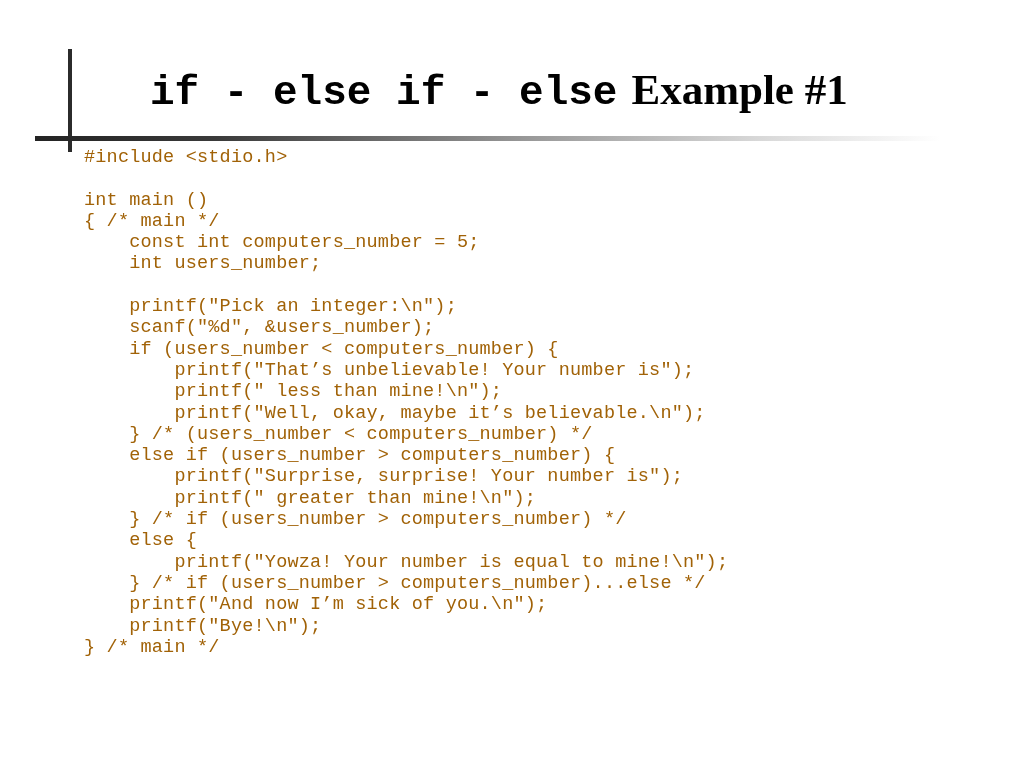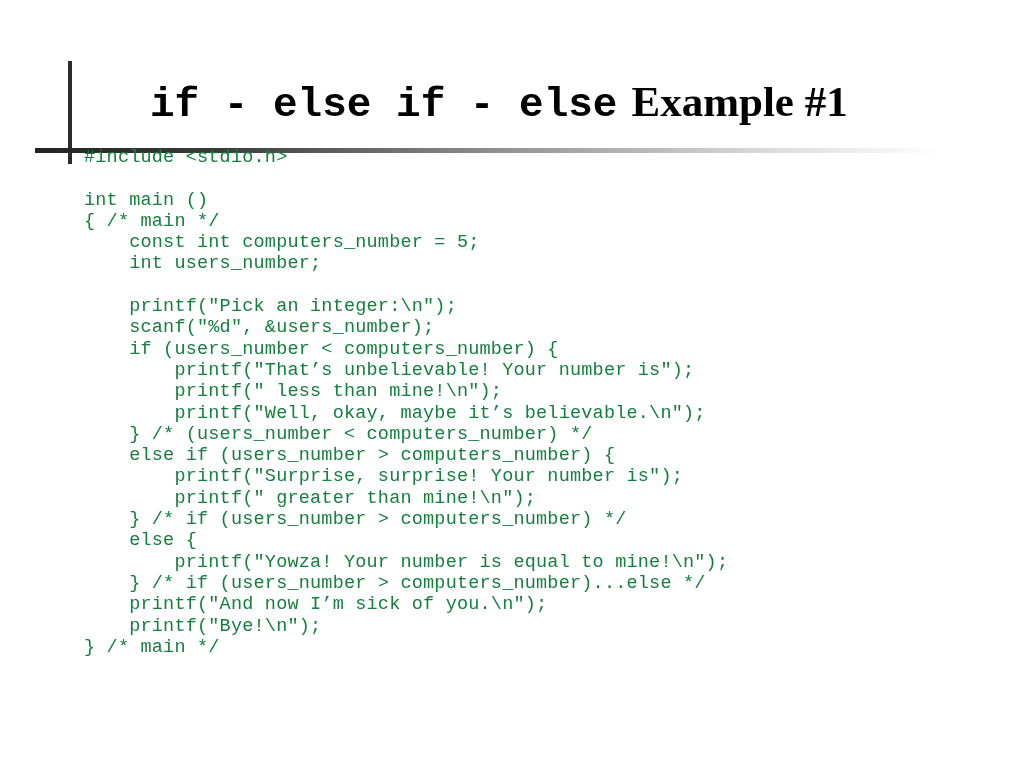--- a/index.html
+++ b/index.html
@@ -13,21 +13,21 @@
     position: relative;
     overflow: hidden;
     font-family: "Liberation Serif", serif;
     color: #000000;
   }
 
   
   #title-area {
     position: absolute;
     left: 0;
-    top: 16px;
+    top: 4px;
     width: 1024px;
     height: 150px;
   }
   #title-vrule {
     position: absolute;
     left: 68px;
     top: 45px;
     width: 4px;
     height: 103px;
     background: #2b2b2b;
@@ -64,21 +64,21 @@
 
   
   #code-block {
     position: absolute;
     left: 84px;
     top: 147px;
     width: 900px;
     font-family: "Liberation Mono", "DejaVu Sans Mono", monospace;
     font-size: 18.5px;
     line-height: 21.3px;
-    color: #15803d;
+    color: #a16207;
     white-space: pre;
     letter-spacing: 0.2px;
   }
   #code-block .code-line {
     white-space: pre;
     min-height: 21.3px;
   }
 
   
   #footer {

